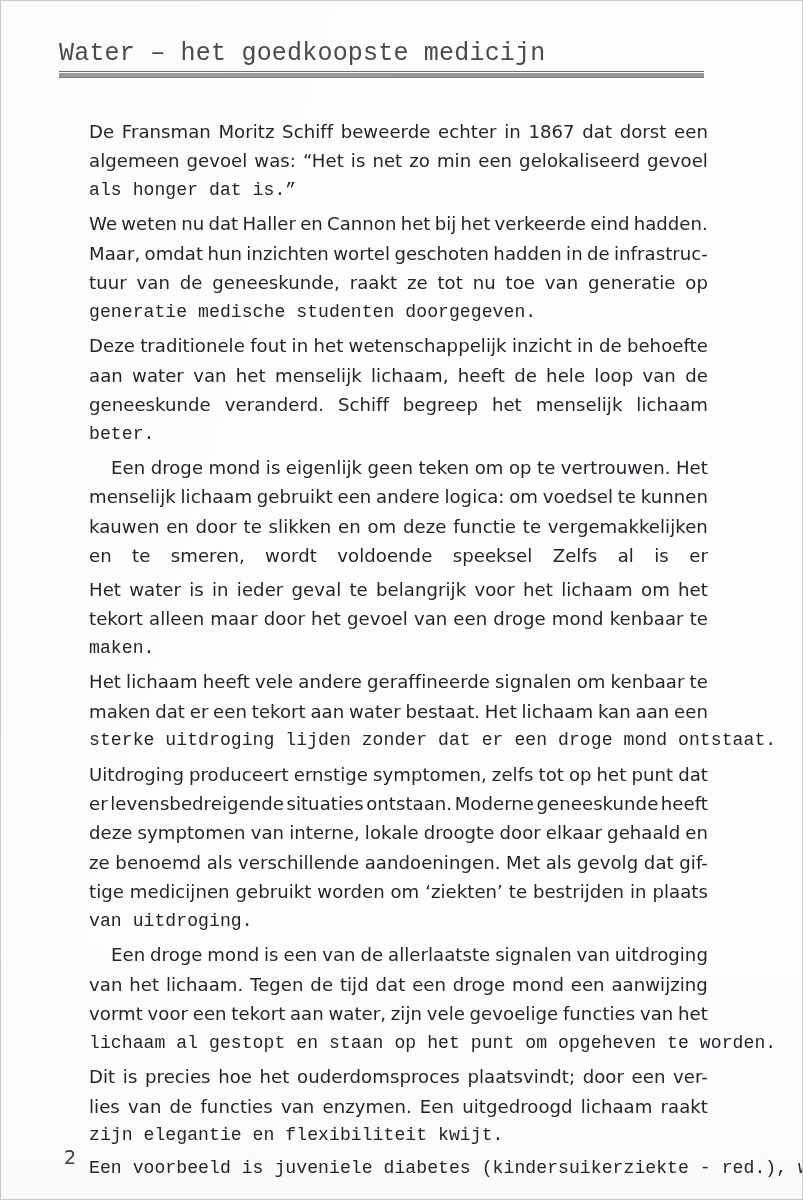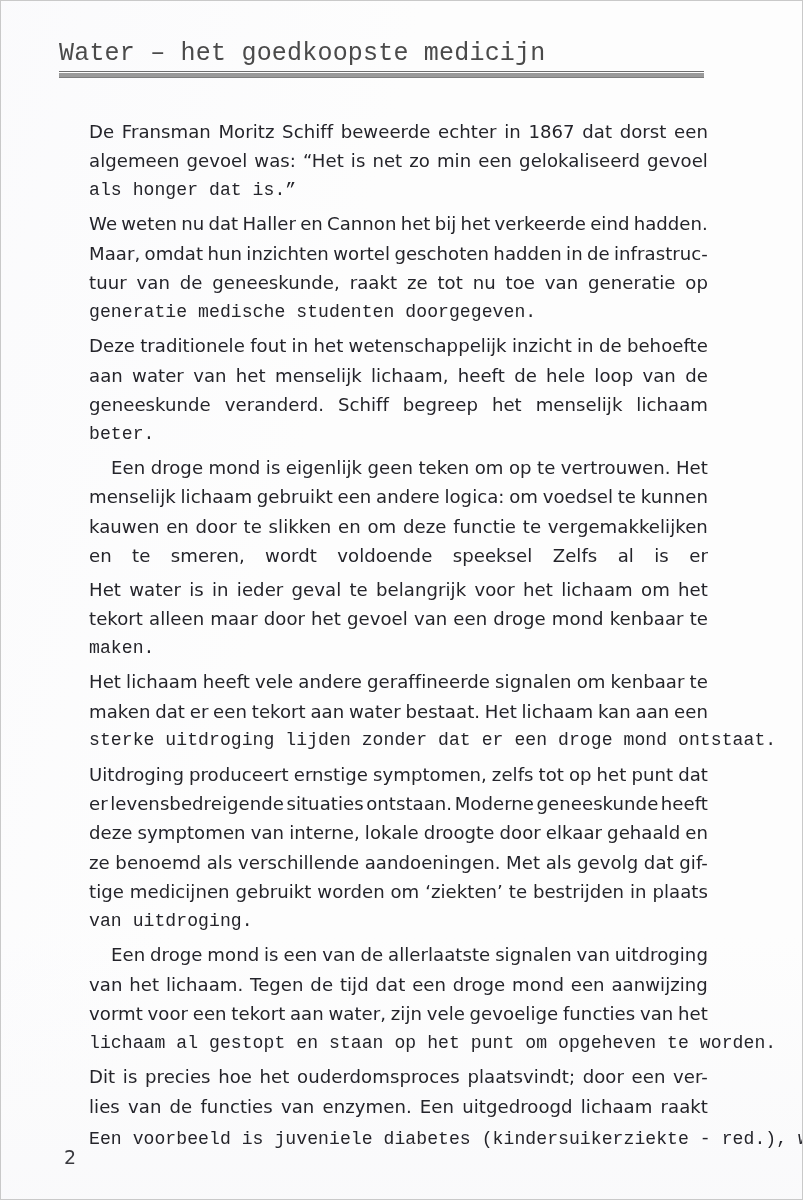--- a/index.html
+++ b/index.html
@@ -170,20 +170,21 @@
       </div>
       <div class="para">
         <div class="line just indent"><span class="w">Een</span><span class="w">droge</span><span class="w">mond</span><span class="w">is</span><span class="w">een</span><span class="w">van</span><span class="w">de</span><span class="w">allerlaatste</span><span class="w">signalen</span><span class="w">van</span><span class="w">uitdroging</span></div>
         <div class="line just"><span class="w">van</span><span class="w">het</span><span class="w">lichaam.</span><span class="w">Tegen</span><span class="w">de</span><span class="w">tijd</span><span class="w">dat</span><span class="w">een</span><span class="w">droge</span><span class="w">mond</span><span class="w">een</span><span class="w">aanwijzing</span></div>
         <div class="line just"><span class="w">vormt</span><span class="w">voor</span><span class="w">een</span><span class="w">tekort</span><span class="w">aan</span><span class="w">water,</span><span class="w">zijn</span><span class="w">vele</span><span class="w">gevoelige</span><span class="w">functies</span><span class="w">van</span><span class="w">het</span></div>
         <div class="line last">lichaam al gestopt en staan op het punt om opgeheven te worden.</div>
       </div>
       <div class="para">
         <div class="line just"><span class="w">Dit</span><span class="w">is</span><span class="w">precies</span><span class="w">hoe</span><span class="w">het</span><span class="w">ouderdomsproces</span><span class="w">plaatsvindt;</span><span class="w">door</span><span class="w">een</span><span class="w">ver-</span></div>
         <div class="line just"><span class="w">lies</span><span class="w">van</span><span class="w">de</span><span class="w">functies</span><span class="w">van</span><span class="w">enzymen.</span><span class="w">Een</span><span class="w">uitgedroogd</span><span class="w">lichaam</span><span class="w">raakt</span></div>
+        <div class="line last">zijn elegantie en flexibiliteit kwijt.</div>
       </div>
       <div class="para">
         <div class="line last">Een voorbeeld is juveniele diabetes (kindersuikerziekte - red.), waar-</div>
       </div>
     </div>
 
   <div class="folio">2</div>
 </div>
 
 </body></html>

